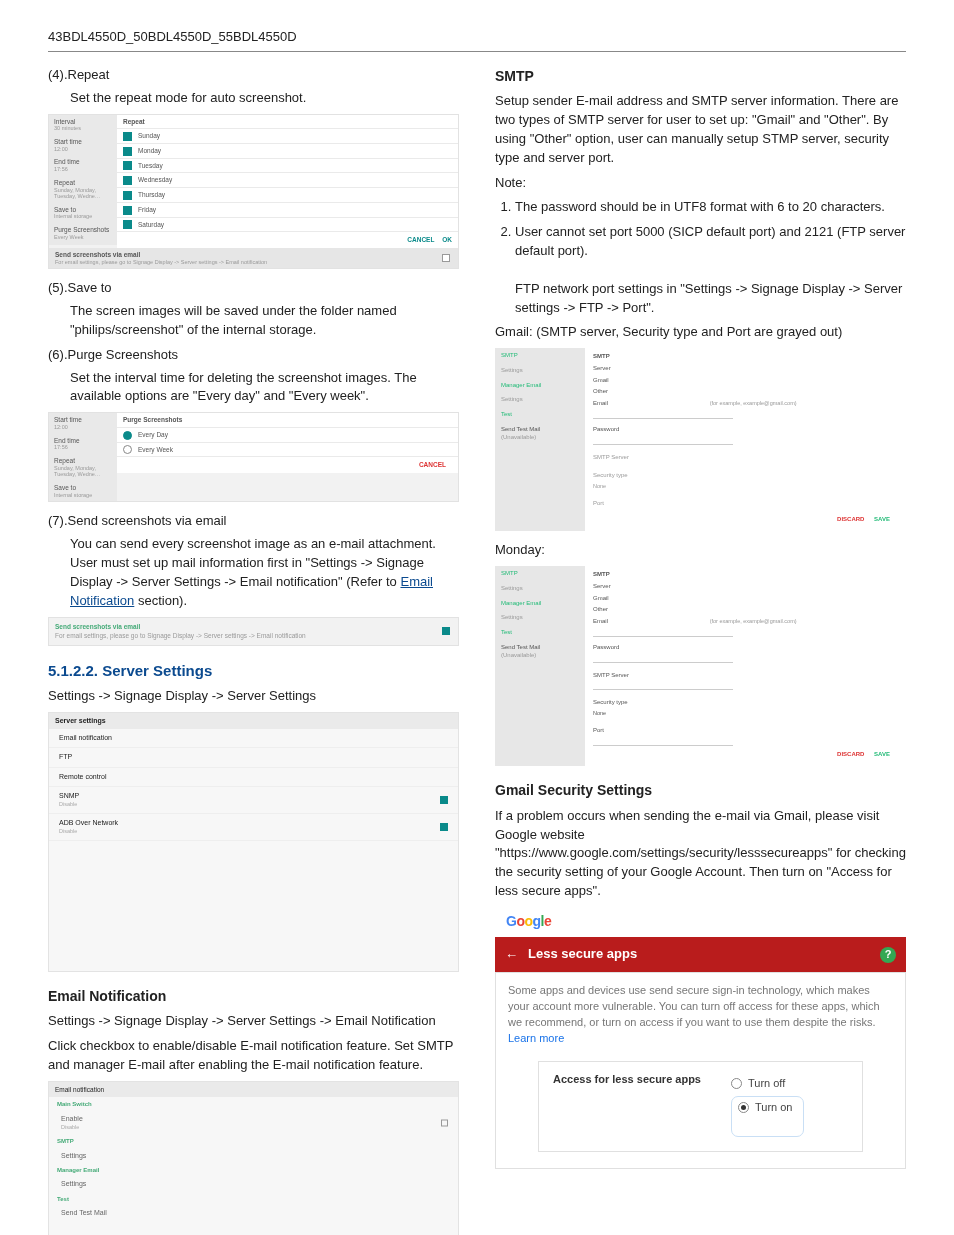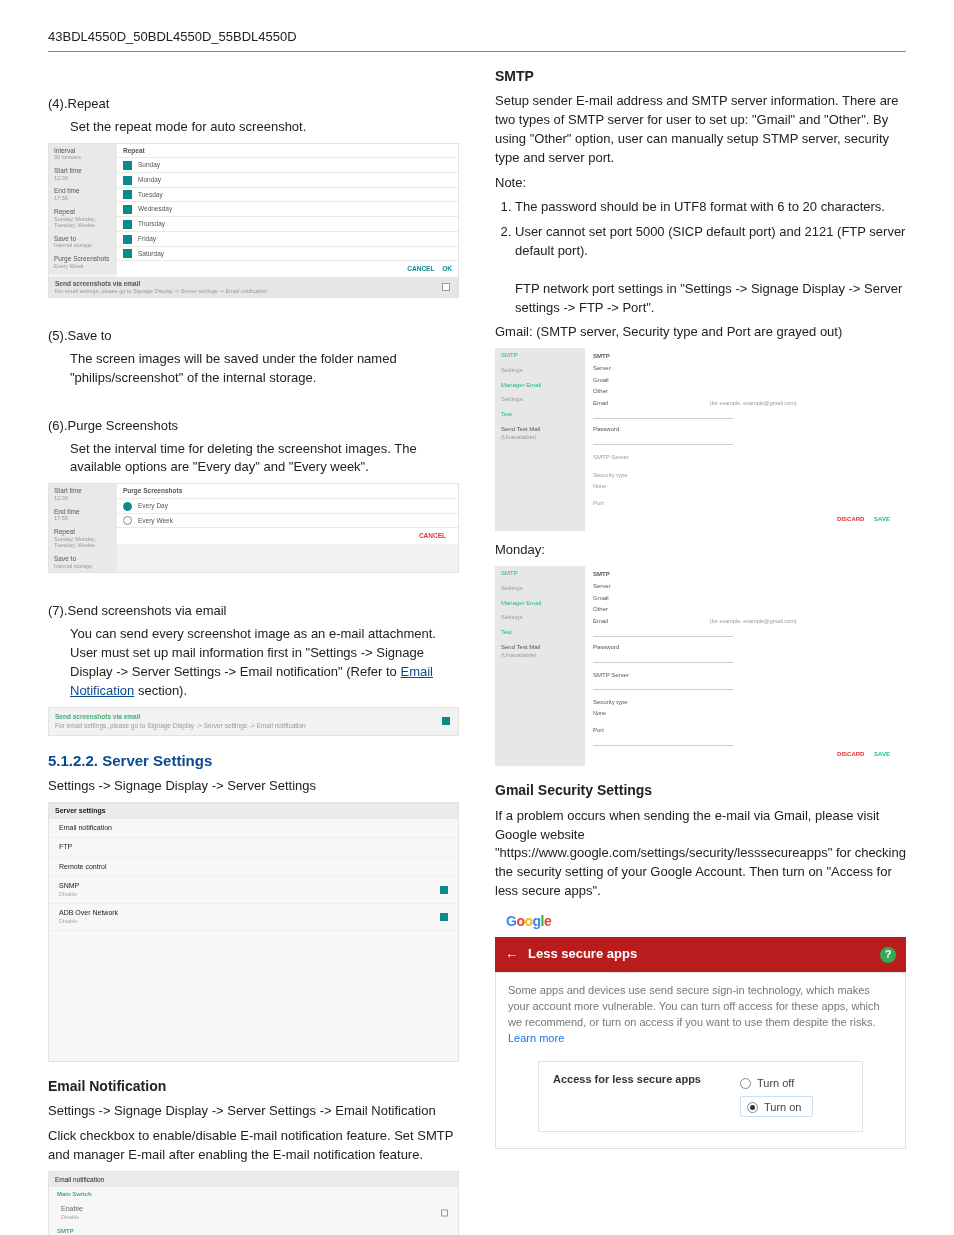--- a/index.html
+++ b/index.html
@@ -17,21 +17,21 @@
     font-size: 13px;
     padding-bottom: 4px;
     border-bottom: 1px solid #888;
     margin-bottom: 14px;
   }
   .two-col {
     display: flex;
     gap: 36px;
   }
   .col { flex: 1; min-width: 0; }
-  .num-item { margin-bottom: 4px; margin-top: 29px; }
+  .num-item { margin-bottom: 4px; }
   .indent { padding-left: 22px; }
   h3.blue-heading {
     color: #0b4a8f;
     font-size: 15px;
     font-weight: bold;
     margin: 14px 0 6px 0;
   }
   h3.section-heading {
     font-size: 14px;
     font-weight: bold;
@@ -144,32 +144,32 @@
   }
   .lsa-bar .help{
     width:16px;height:16px;border-radius:50%;background:#34A853;color:#fff;
     display:inline-flex;align-items:center;justify-content:center;font-size:11px;font-weight:bold;
   }
   .lsa-body{
     border:1px solid #e0e0e0; padding:10px 12px; font-size:11px; color:#777;
   }
   .lsa-body a{ color:#1a73e8; text-decoration:none;}
   .access-box{
-    border:1px solid #e0e0e0; margin:14px 30px 6px 30px; padding:10px 14px; display:flex; gap:39px; align-items:flex-start;
+    border:1px solid #e0e0e0; margin:14px 30px 6px 30px; padding:10px 14px; display:flex; gap:30px; align-items:flex-start;
     font-size:11px;
   }
   .access-box .left{ font-weight:bold; color:#333;}
   .radio-row{ display:flex; align-items:center; margin:4px 0; color:#444;}
   .radio-row .circ{
     width:11px;height:11px;border:1px solid #888;border-radius:50%;margin-right:6px;display:inline-block;position:relative;
   }
   .radio-row.on .circ::after{
     content:""; position:absolute; inset:2px; background:#333; border-radius:50%;
   }
-  .radio-row.boxed{ border:1px solid #c9dff5; padding:3px 10px 0 6px; border-radius:2px;}
+  .radio-row.boxed{ border:1px solid #c9dff5; padding:3px 10px 20px 6px; border-radius:7px;}
   p{ margin-bottom:6px;}
 </style>
 </head>
 <body>
 
 <div class="header-line">43BDL4550D_50BDL4550D_55BDL4550D</div>
 
 <div class="two-col">
 
   <div class="col">

